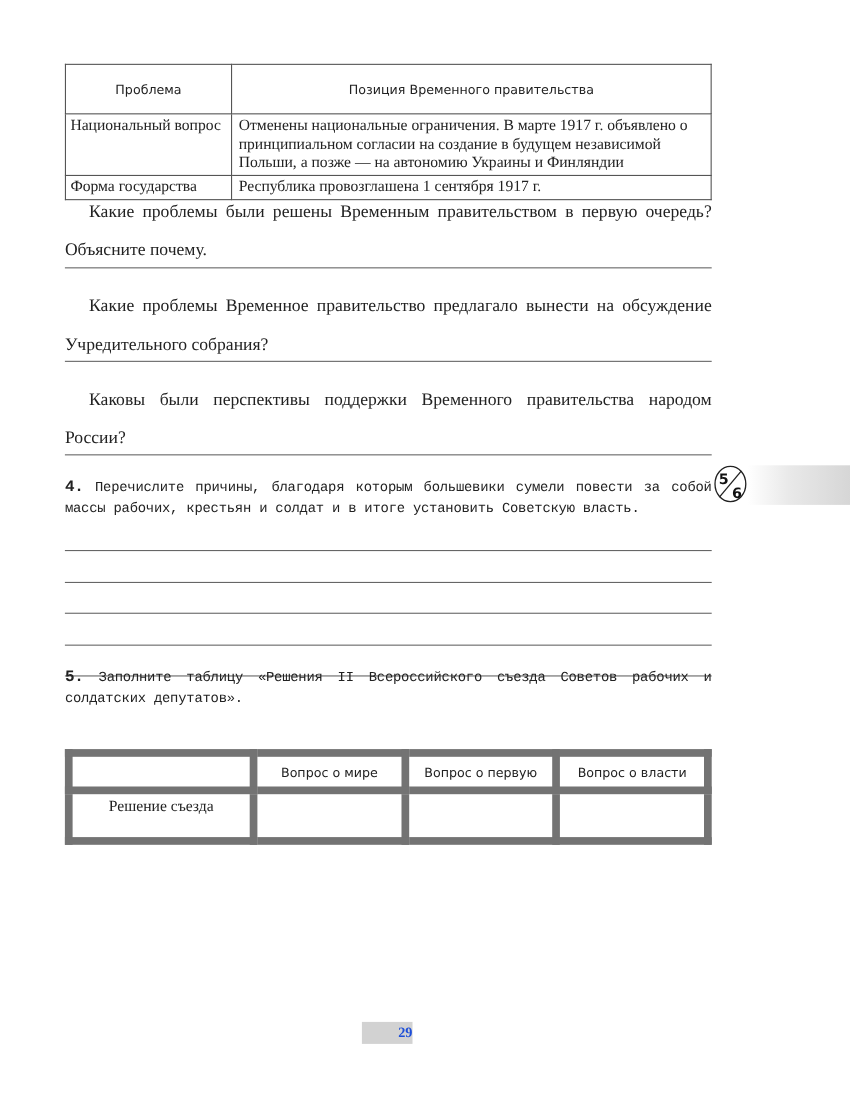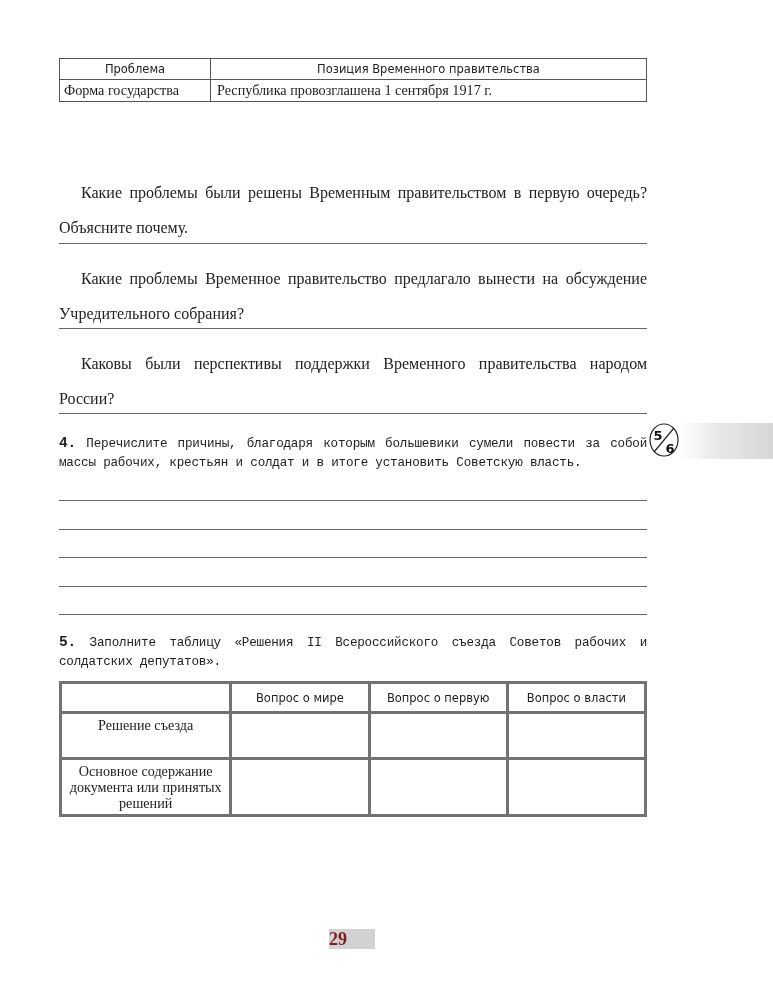--- a/index.html
+++ b/index.html
@@ -1,52 +1,56 @@
 <!DOCTYPE html>
 <html><head>
 <meta charset="utf-8">
 <style>
   html, body { margin: 0; padding: 0; background: #ffffff; }
   body { width: 773px; height: 1000px; position: relative; overflow: hidden; color: #222; }
 
   
   table.t1 { position: absolute; left: 59px; top: 58px; width: 588px; border-collapse: collapse; }
   table.t1 th, table.t1 td { border: 1px solid #555; padding: 2px 6px; vertical-align: top; }
-  table.t1 th { font-family: "DejaVu Sans", sans-serif; font-weight: normal; font-size: 11.5px; height: 20px; text-align: center; vertical-align: middle; padding: 0 4px; }
+  table.t1 th { font-family: "DejaVu Sans", sans-serif; font-weight: normal; font-size: 11.5px; height: 20px; text-align: center; vertical-align: middle; padding: 12px 4px; }
   table.t1 td { font-family: "Liberation Serif", serif; font-size: 14.2px; line-height: 17px; }
   table.t1 td.c1 { width: 140px; padding-left: 4px; }
   table.t1 td.c2 { padding-left: 6px; }
 
   .para { position: absolute; left: 59px; width: 588px; font-family: "Liberation Serif", serif; font-size: 16px; line-height: 35px; text-align: justify; }
   .para .ind { display: inline-block; width: 22px; }
   .rule { position: absolute; left: 59px; width: 588px; height: 0; border-top: 1px solid #666; }
 
   .task { position: absolute; left: 59px; width: 588px; font-family: Liberation Mono, monospace; font-size: 12.6px; line-height: 19px; text-align: justify; letter-spacing: -0.2px; }
   .task .num { font-weight: bold; font-size: 14.5px; }
 
   .tab-band { position: absolute; left: 680px; top: 423px; width: 93px; height: 36px; background: linear-gradient(to right, #ffffff 0%, #e9e9e9 40%, #d6d6d6 100%); }
   .fraction-badge { position: absolute; left: 648px; top: 422px; width: 32px; height: 36px; }
 
   table.t2 { position: absolute; left: 59px; top: 681px; width: 588px; border-collapse: collapse; }
-  table.t2 th, table.t2 td { border: 3px solid #737373; vertical-align: top; }
+  table.t2 th, table.t2 td { border: 7px solid #737373; vertical-align: top; }
   table.t2 th { font-family: "DejaVu Sans", sans-serif; font-weight: normal; font-size: 11.5px; height: 25px; text-align: center; vertical-align: middle; }
   table.t2 td { font-family: "Liberation Serif", serif; font-size: 14.2px; line-height: 16px; padding: 3px 5px; }
   table.t2 td.c1 { width: 162px; text-align: center; }
   table.t2 td.c2, table.t2 td.c3, table.t2 td.c4 { width: 130px; }
 
-  .page-number { position: absolute; left: 329px; top: 929px; width: 46px; height: 20px; background: #d2d2d2; text-align: left; font-family: "Liberation Serif", serif; font-weight: bold; font-size: 18px; line-height: 20px; color: #7f1d1d; }
+  .page-number { position: absolute; left: 329px; top: 929px; width: 46px; height: 20px; background: #d2d2d2; text-align: right; font-family: "Liberation Serif", serif; font-weight: bold; font-size: 13px; line-height: 20px; color: #1d4ed8; }
 </style>
 </head>
 <body>
 
 <table class="t1">
   <tbody>
       <tr>
     <th>Проблема</th>
     <th>Позиция Временного правительства</th>
+  </tr>
+  <tr>
+    <td class="c1">Национальный вопрос</td>
+    <td class="c2">Отменены национальные ограничения. В марте 1917 г. объявлено о принципиальном согласии на создание в будущем независимой Польши, а позже — на автономию Украины и Финляндии</td>
   </tr>
   <tr>
     <td class="c1">Форма государства</td>
     <td class="c2">Республика провозглашена 1 сентября 1917 г.</td>
   </tr>
 </tbody>
   </table>
 
 <div class="para" style="top:175px;"><span class="ind"></span><span>Какие проблемы были решены Временным правительством в первую очередь? Объясните почему.</span></div>
 <div class="rule" style="top:243px;"></div>
@@ -67,41 +71,35 @@
 <div class="task" style="top:434px;">
   <span class="num">4.</span>
   <span>Перечислите причины, благодаря которым большевики сумели повести за собой массы рабочих, крестьян и солдат и в итоге установить Советскую власть.</span>
 </div>
 <div class="rule" style="top:500px;"></div>
 <div class="rule" style="top:529px;"></div>
 <div class="rule" style="top:557px;"></div>
 <div class="rule" style="top:586px;"></div>
 <div class="rule" style="top:614px;"></div>
 
-<div class="task" style="top:633px;">
+<div class="task" style="top:607px;">
   <span class="num">5.</span>
   <span>Заполните таблицу «Решения II Всероссийского съезда Советов рабочих и солдатских депутатов».</span>
 </div>
 
 <table class="t2">
   <tbody>
       <tr>
     <th></th>
     <th>Вопрос о мире</th>
     <th>Вопрос о первую</th>
     <th>Вопрос о власти</th>
   </tr>
   <tr style="height:46px;">
     <td class="c1">Решение съезда</td>
     <td class="c2"></td>
     <td class="c3"></td>
     <td class="c4"></td>
   </tr>
-  <tr style="height:55px;">
-    <td class="c1">Основное содержание документа или принятых решений</td>
-    <td class="c2"></td>
-    <td class="c3"></td>
-    <td class="c4"></td>
-  </tr>
 </tbody>
   </table>
 
 <div class="page-number">29</div>
 
 </body></html>

